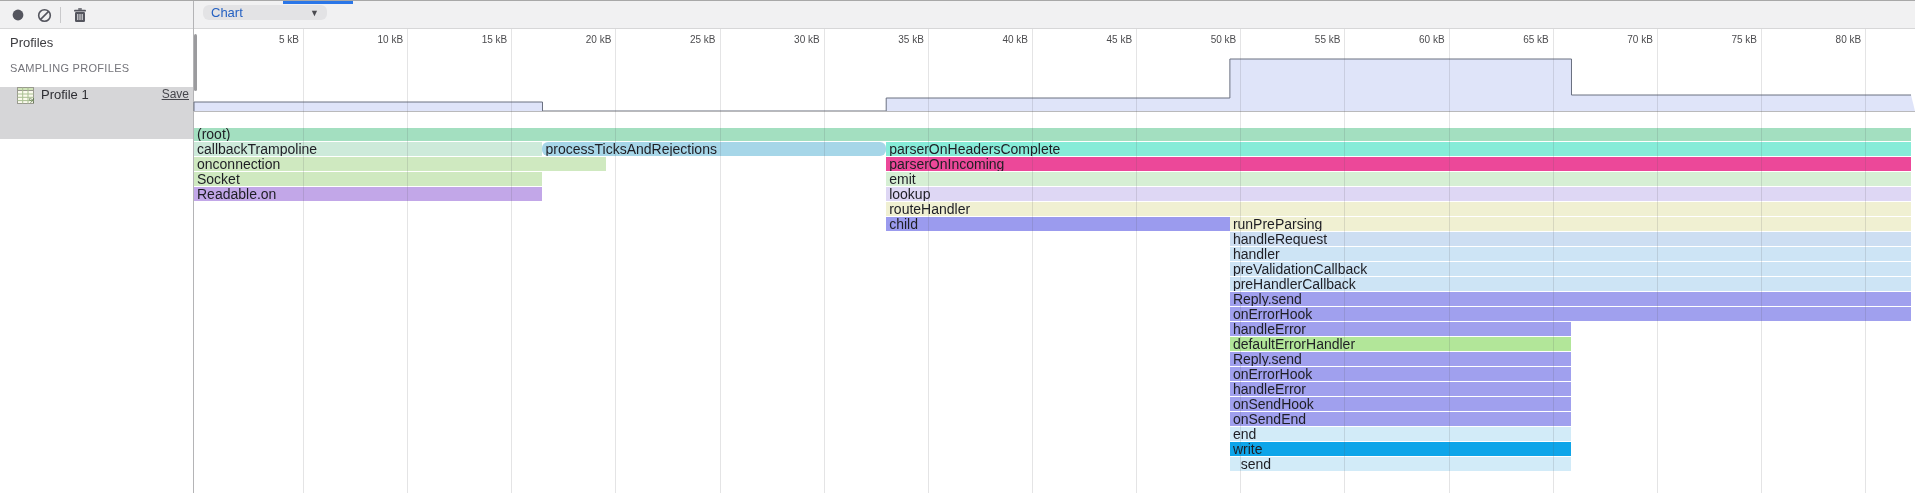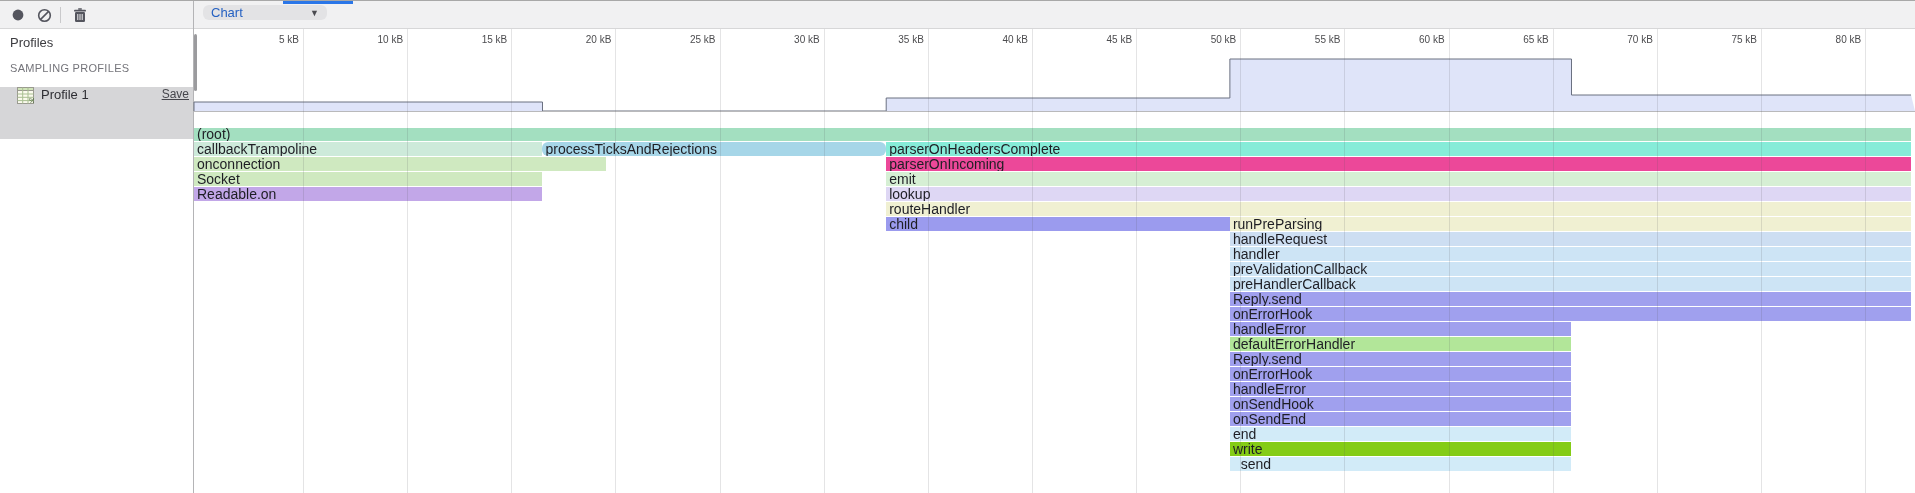--- a/index.html
+++ b/index.html
@@ -174,21 +174,21 @@
       <div class="bar" style="left: 1229.88px; width: 681.141px; top: 291px; height: 14px; background: rgb(160, 160, 238);">Reply.send</div>
       <div class="bar" style="left: 1229.88px; width: 681.141px; top: 306px; height: 14px; background: rgb(160, 160, 238);">onErrorHook</div>
       <div class="bar" style="left: 1229.88px; width: 341.612px; top: 321px; height: 14px; background: rgb(160, 160, 238);">handleError</div>
       <div class="bar" style="left: 1229.88px; width: 341.612px; top: 336px; height: 14px; background: rgb(178, 230, 153);">defaultErrorHandler</div>
       <div class="bar" style="left: 1229.88px; width: 341.612px; top: 351px; height: 14px; background: rgb(160, 160, 238);">Reply.send</div>
       <div class="bar" style="left: 1229.88px; width: 341.612px; top: 366px; height: 14px; background: rgb(160, 160, 238);">onErrorHook</div>
       <div class="bar" style="left: 1229.88px; width: 341.612px; top: 381px; height: 14px; background: rgb(160, 160, 238);">handleError</div>
       <div class="bar" style="left: 1229.88px; width: 341.612px; top: 396px; height: 14px; background: rgb(160, 160, 238);">onSendHook</div>
       <div class="bar" style="left: 1229.88px; width: 341.612px; top: 411px; height: 14px; background: rgb(160, 160, 238);">onSendEnd</div>
       <div class="bar" style="left: 1229.88px; width: 341.612px; top: 426px; height: 14px; background: rgb(210, 235, 248);">end</div>
-      <div class="bar" style="left: 1229.88px; width: 341.612px; top: 441px; height: 14px; background: #84cc16;">write_</div>
+      <div class="bar" style="left: 1229.88px; width: 341.612px; top: 441px; height: 14px; background: #0ea5e9;">write_</div>
       <div class="bar" style="left: 1229.88px; width: 341.612px; top: 456px; height: 14px; background: rgb(210, 235, 248);">_send</div>
       <div class="bar" style="left: 1229.88px; width: 341.612px; top: 471px; height: 14px; background: rgb(210, 235, 248); margin-top: 21px;">_writeRaw</div>
       <svg class="overview-svg" width="1915" height="493">
         <path d="M 194 110 L 194 101 L 542.495 101 L 542.495 110 L 886.19 110 L 886.19 97 L 1229.8849999999998 97 L 1229.8849999999998 58 L 1571.497 58 L 1571.497 94 L 1911.0259999999998 94 L 1915 110 Z" fill="#dce1f8" fill-opacity="0.9"></path>
         <path d="M 194 110  L 194 101 L 542.495 101 L 542.495 110 L 886.19 110 L 886.19 97 L 1229.8849999999998 97 L 1229.8849999999998 58 L 1571.497 58 L 1571.497 94 L 1911.0259999999998 94" fill="none" stroke="#6a7080" stroke-width="1"></path>
       </svg>
       <div class="gridline" style="left: 302.95px;"></div>
       <div class="gridline" style="left: 407.1px;"></div>
       <div class="gridline" style="left: 511.25px;"></div>
       <div class="gridline" style="left: 615.4px;"></div>

